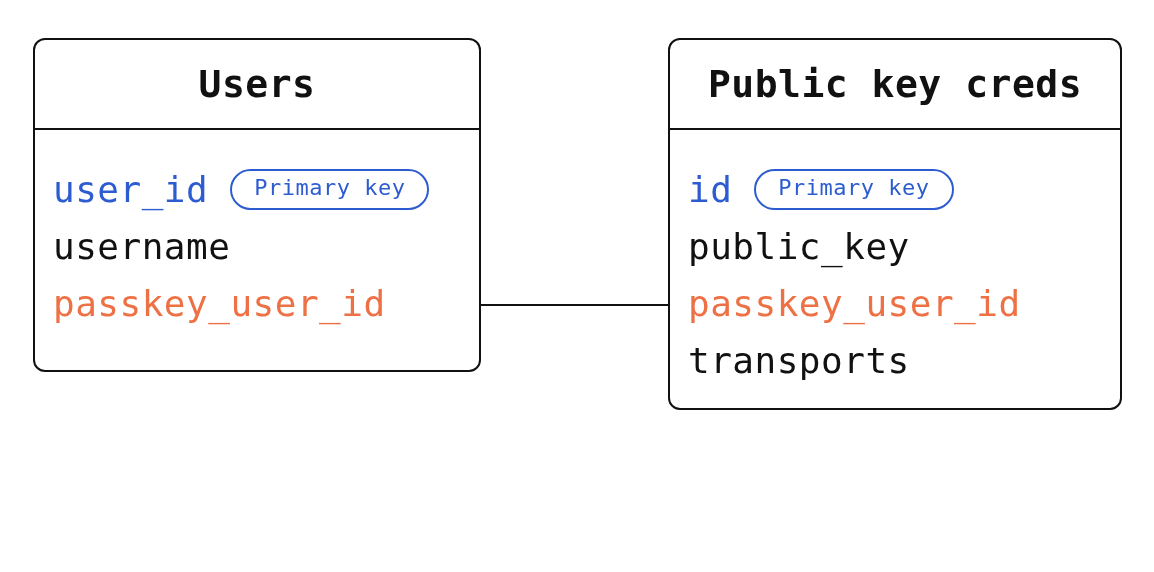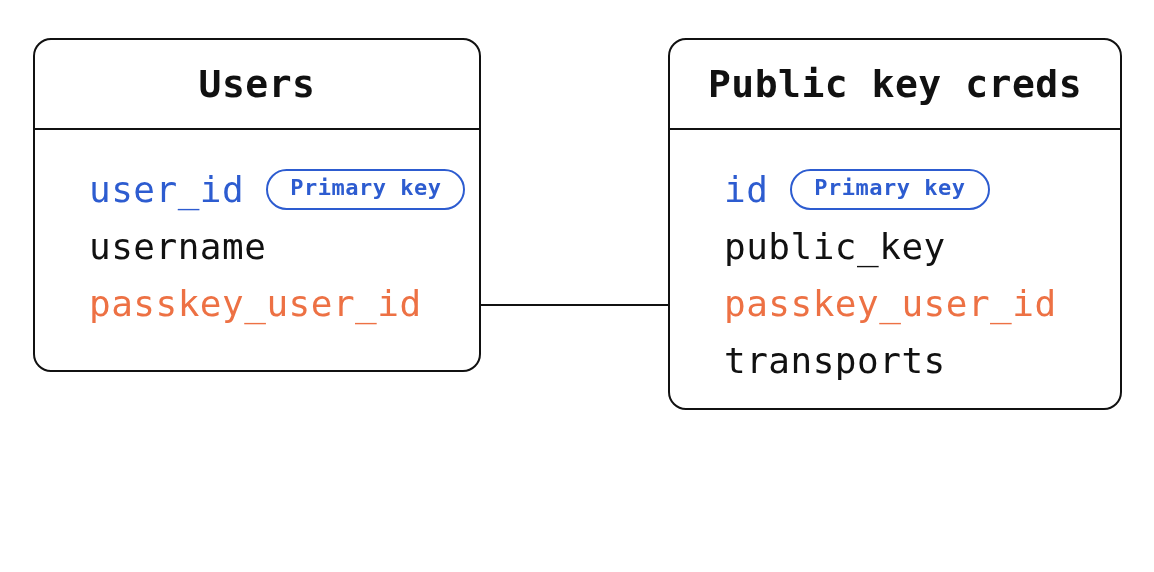--- a/index.html
+++ b/index.html
@@ -18,58 +18,58 @@
   }
   .canvas {
     position: relative;
     width: 1154px; height: 572px;
     background: var(--background);
   }
   .er-table {
     position: absolute;
     background: var(--background);
     border: 2px solid var(--border);
-    border-radius: 18px;
+    border-radius: 12px;
     overflow: hidden;
   }
   .er-table.users  { left: 33px;  top: 38px; width: 448px; height: 334px; }
   .er-table.creds  { left: 668px; top: 38px; width: 454px; height: 372px; }
   .er-table header {
     height: 90px;
     border-bottom: 2px solid var(--border);
     display: flex; align-items: center; justify-content: center;
   }
   .er-table h2 {
     font-size: 38px;
     font-weight: bold;
     color: var(--text);
     letter-spacing: 0.5px;
     white-space: nowrap;
   }
-  .fields { padding: 31px 0 0 38px; margin-left: 16px; }
+  .fields { padding: 31px 0 0 18px; }
   .field-row {
     height: 57px;
     display: flex; align-items: center;
     gap: 22px;
     white-space: nowrap;
   }
   .field-name {
     font-size: 36px;
     letter-spacing: 0.5px;
     color: var(--text);
   }
   .field-name.c-blue   { color: var(--primary-blue); }
   .field-name.c-orange { color: var(--accent-orange); }
   .pk-badge {
     display: inline-flex; align-items: center;
     border: 2px solid var(--primary-blue);
     color: var(--primary-blue);
     border-radius: 999px;
     font-size: 22px;
-    font-weight: bold;
+    font-weight: normal;
     letter-spacing: 0.5px;
     padding: 4px 22px 6px 22px;
     line-height: 1.2;
   }
   .relationship-line {
     position: absolute;
     left: 481px; top: 304px;
     width: 187px; height: 2px;
     background: var(--border);
   }

